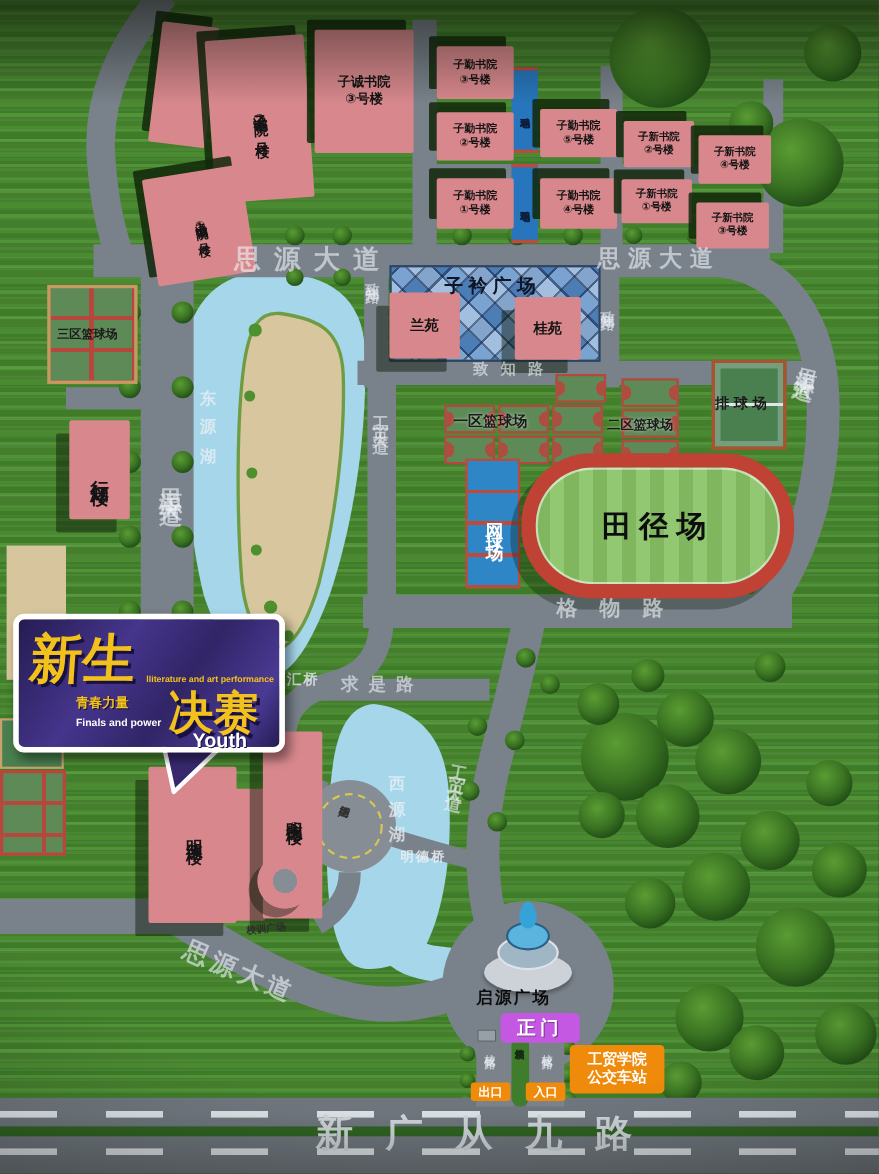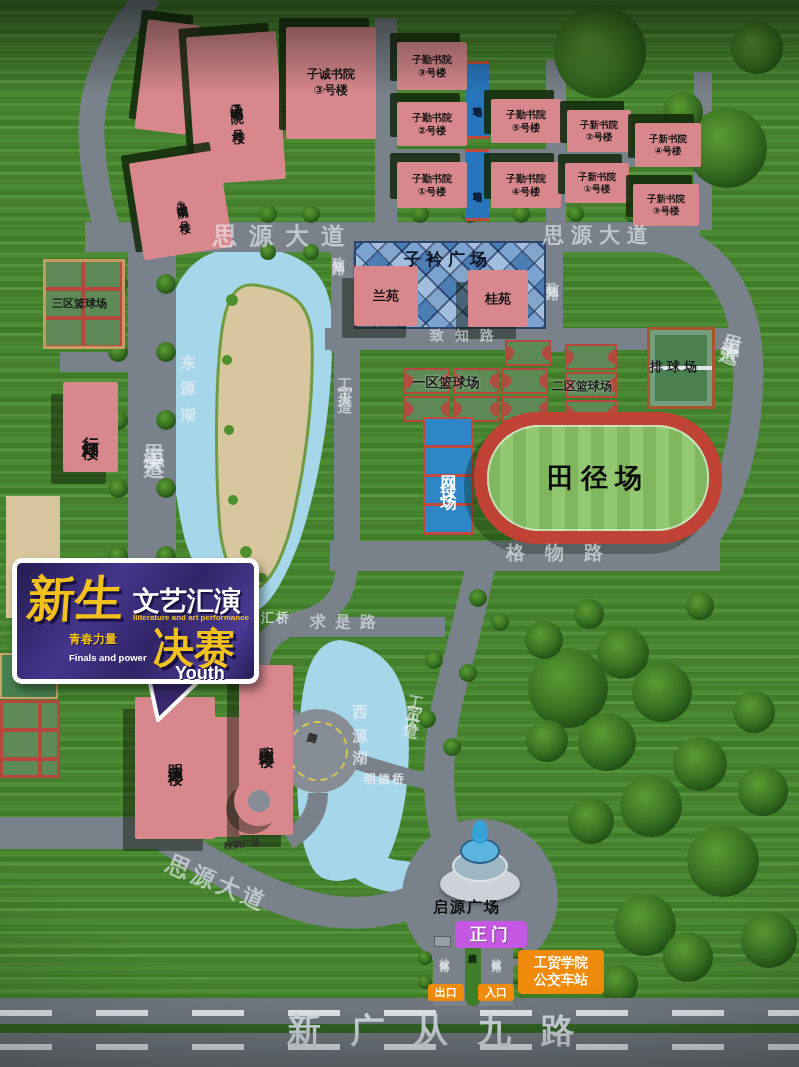--- a/index.html
+++ b/index.html
@@ -369,21 +369,20 @@
   </div>
 
   <div class="vignette"></div>
 
   <div class="banner-wrap">
     <svg class="tail" width="80" height="52">
       <polygon points="8,2 66,2 18,48" fill="#38296f" stroke="#ffffff" stroke-width="4" stroke-linejoin="round"></polygon>
     </svg>
     <div class="bubble">
       <span style="left:10px;top:4px;font-size:48px;color:#f2c11c;text-shadow:3px 3px 0 #171040;transform:skewX(-4deg)">新生</span>
-      <span style="left:116px;top:20px;font-size:27px;color:#fff;text-shadow:2px 2px 0 #171040">文艺汇演</span>
       <span style="left:116px;top:50px;font-size:8px;color:#f2c11c;width:122px;white-space:nowrap">lliterature and art performance</span>
       <span style="left:52px;top:68px;font-size:12px;color:#f2c11c;text-shadow:1px 1px 0 #171040">青春力量</span>
       <span style="left:52px;top:89px;font-size:9.5px;color:#fff">Finals and power</span>
       <span style="left:136px;top:58px;font-size:41px;color:#f2c11c;text-shadow:3px 3px 0 #171040">决赛</span>
       <span style="left:158px;top:100px;font-size:18px;color:#fff;text-shadow:1px 1px 0 #171040">Youth</span>
     </div>
   </div>
 
 </div>
 

